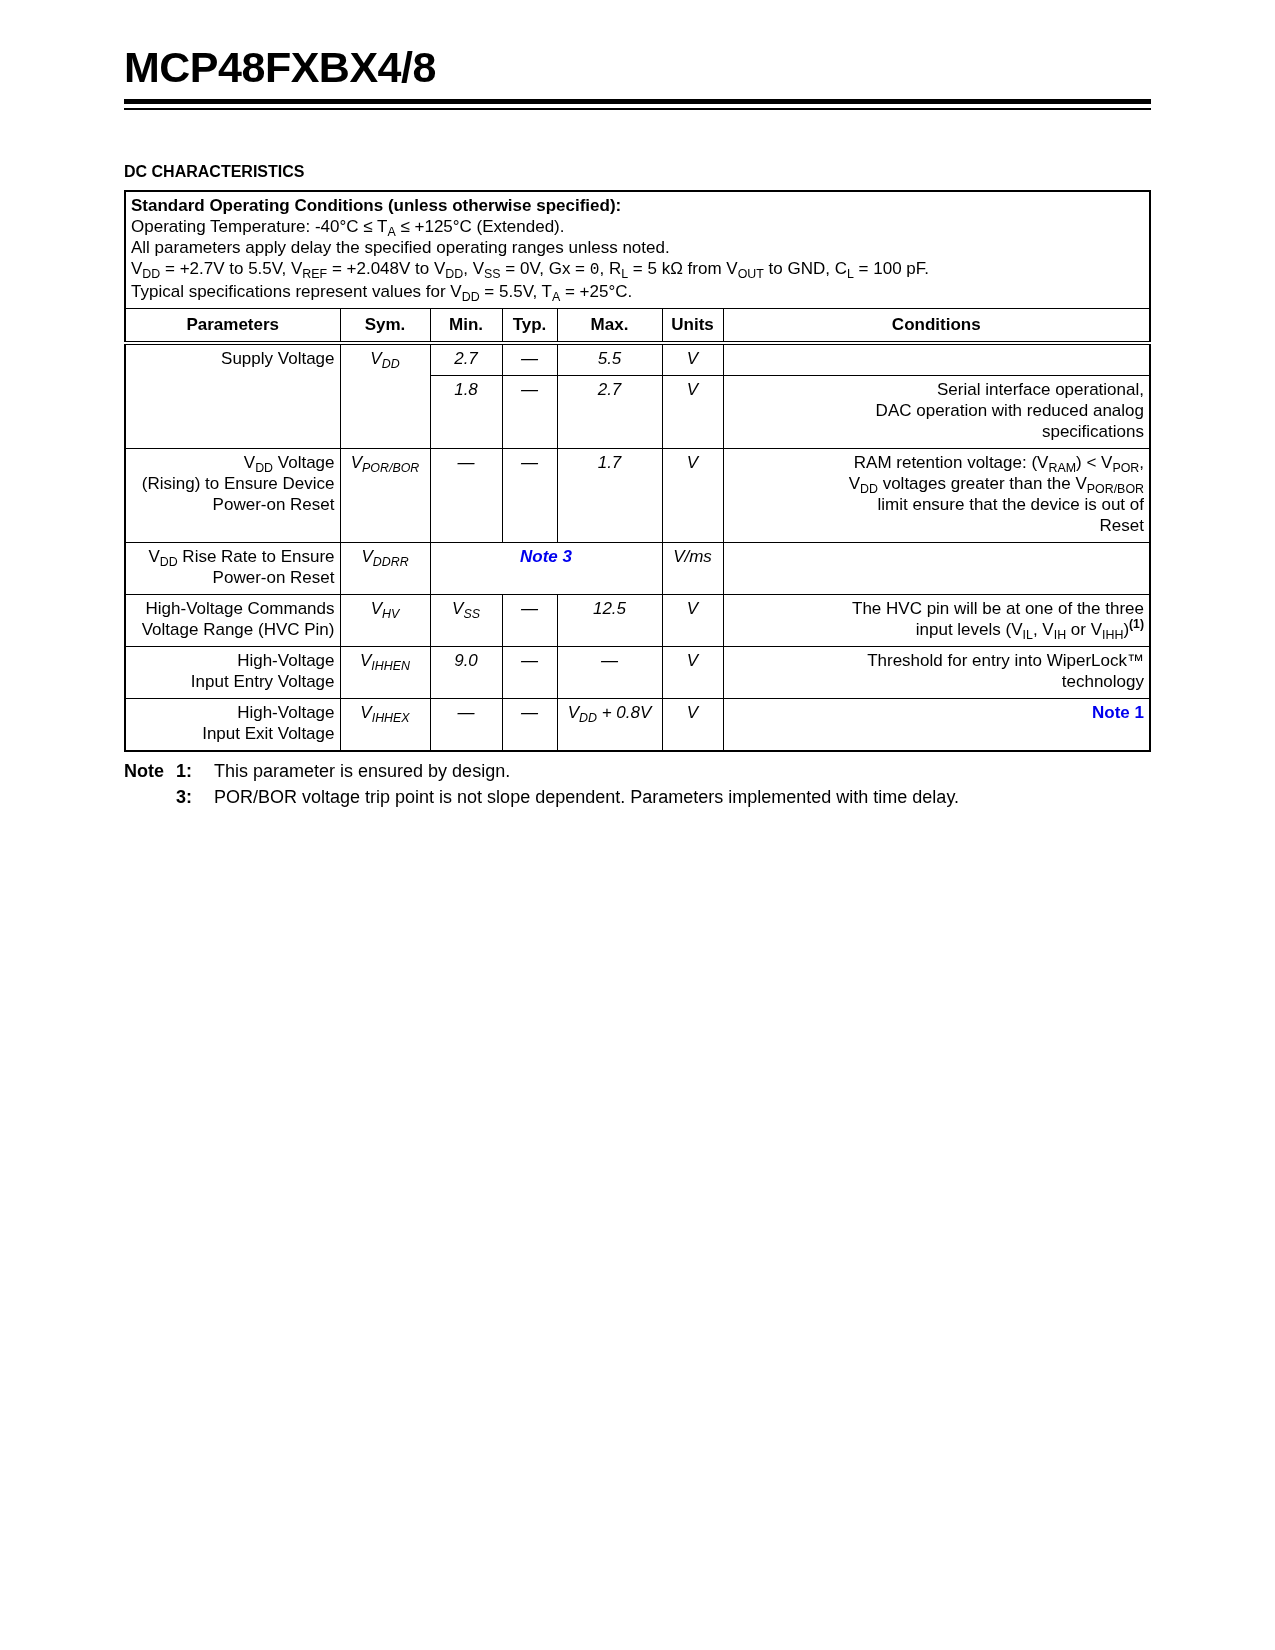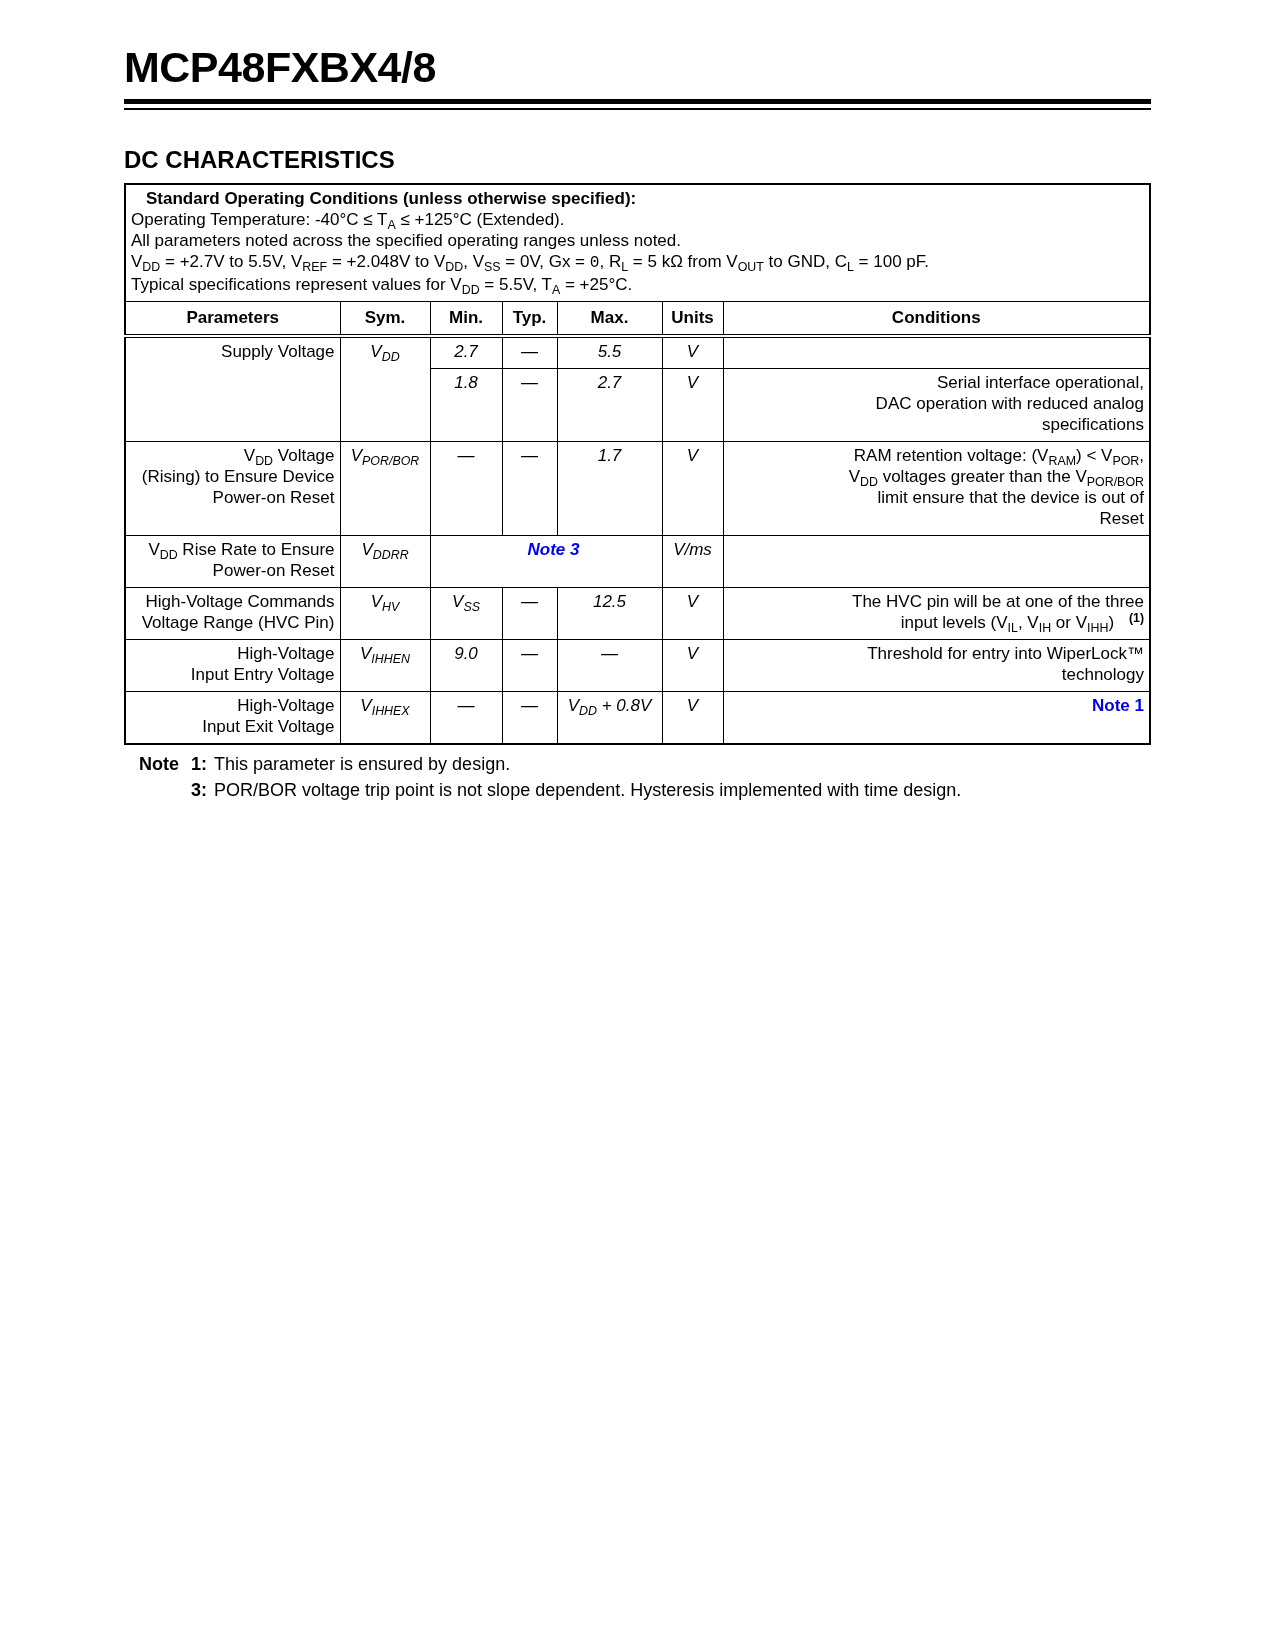--- a/index.html
+++ b/index.html
@@ -7,32 +7,32 @@
   html,body { background:#ffffff; }
   body { font-family:"Liberation Sans","DejaVu Sans",sans-serif; color:#000; }
   .page {
     width:1275px; height:1650px; background:#fff; margin:0 auto;
     padding:44px 124px 4px 124px;
     display:flex; flex-direction:column; overflow:hidden;
   }
   
   h1.doc-title { font-size:43px; font-weight:700; letter-spacing:-0.5px; line-height:1.1; margin-bottom:8px; }
   .double-rule { height:11px; border-top:5px solid #000; border-bottom:2px solid #000; }
-  h2.section-title { font-size:24px; font-weight:700; margin:36px 0 9px 0; }
+  h2.section-title { font-size:16px; font-weight:700; margin:53px 0 9px 0; }
 
   
   table.dc { width:100%; border-collapse:collapse; table-layout:fixed; font-size:17px; line-height:21px; border:2px solid #000; }
   table.dc td, table.dc th { border:1px solid #000; vertical-align:top; padding:3px 5px 6px 5px; }
   table.dc tr.head th { text-align:center; font-weight:700; padding:5px 3px 6px 3px; border-bottom:4px double #000; }
   td.cond-block { padding:5px 8px 8px 8px; }
   td.cond-block div { white-space:nowrap; }
   .c { text-align:center;font-style:italic; }
   td.param { text-align:right; padding-left:8px; }
   td.cond { text-align:right; padding-left:8px; }
-  .b { font-weight:700;margin-left:15px; }
+  .b { font-weight:700; }
   .link { color:var(--link-blue, #0000EE); cursor:pointer; }
   .mono { font-family:"Liberation Mono","DejaVu Sans Mono",monospace; font-size:0.95em; }
   sub { font-size:0.73em; line-height:0; }
   sup { font-size:0.72em; line-height:0; }
 
   
   .notes { margin-top:8px; font-size:18px; line-height:22px; }
   .note-row { display:grid; grid-template-columns:52px 38px 1fr; margin-bottom:4px; }
 
   
@@ -59,21 +59,21 @@
       <col style="width:55px">
       <col style="width:105px">
       <col style="width:61px">
       <col>
     </colgroup>
     <tbody>
       <tr>
         <td class="cond-block" colspan="7">
           <div class="b">Standard Operating Conditions (unless otherwise specified):</div>
           <div>Operating Temperature: -40°C ≤ T<sub>A</sub> ≤ +125°C (Extended).</div>
-          <div>All parameters noted across the specified operating ranges unless noted.</div>
+          <div>All parameters apply delay the specified operating ranges unless noted.</div>
           <div>V<sub>DD</sub> = +2.7V to 5.5V, V<sub>REF</sub> = +2.048V to V<sub>DD</sub>, V<sub>SS</sub> = 0V, Gx = <span class="mono">0</span>, R<sub>L</sub> = 5 kΩ from V<sub>OUT</sub> to GND, C<sub>L</sub> = 100 pF.</div>
           <div>Typical specifications represent values for V<sub>DD</sub> = 5.5V, T<sub>A</sub> = +25°C.</div>
         </td>
       </tr>
 
       <tr class="head">
         <th>Parameters</th>
         <th>Sym.</th>
         <th>Min.</th>
         <th>Typ.</th>
@@ -155,18 +155,18 @@
 
   <div class="notes">
     <div class="note-row">
       <span class="b">Note</span>
       <span class="b">1:</span>
       <span>This parameter is ensured by design.</span>
     </div>
     <div class="note-row">
       <span class="b"></span>
       <span class="b">3:</span>
-      <span>POR/BOR voltage trip point is not slope dependent. Hysteresis implemented with time design.</span>
+      <span>POR/BOR voltage trip point is not slope dependent. Parameters implemented with time delay.</span>
     </div>
   </div>
 
 
 </div>
 
 </body></html>

